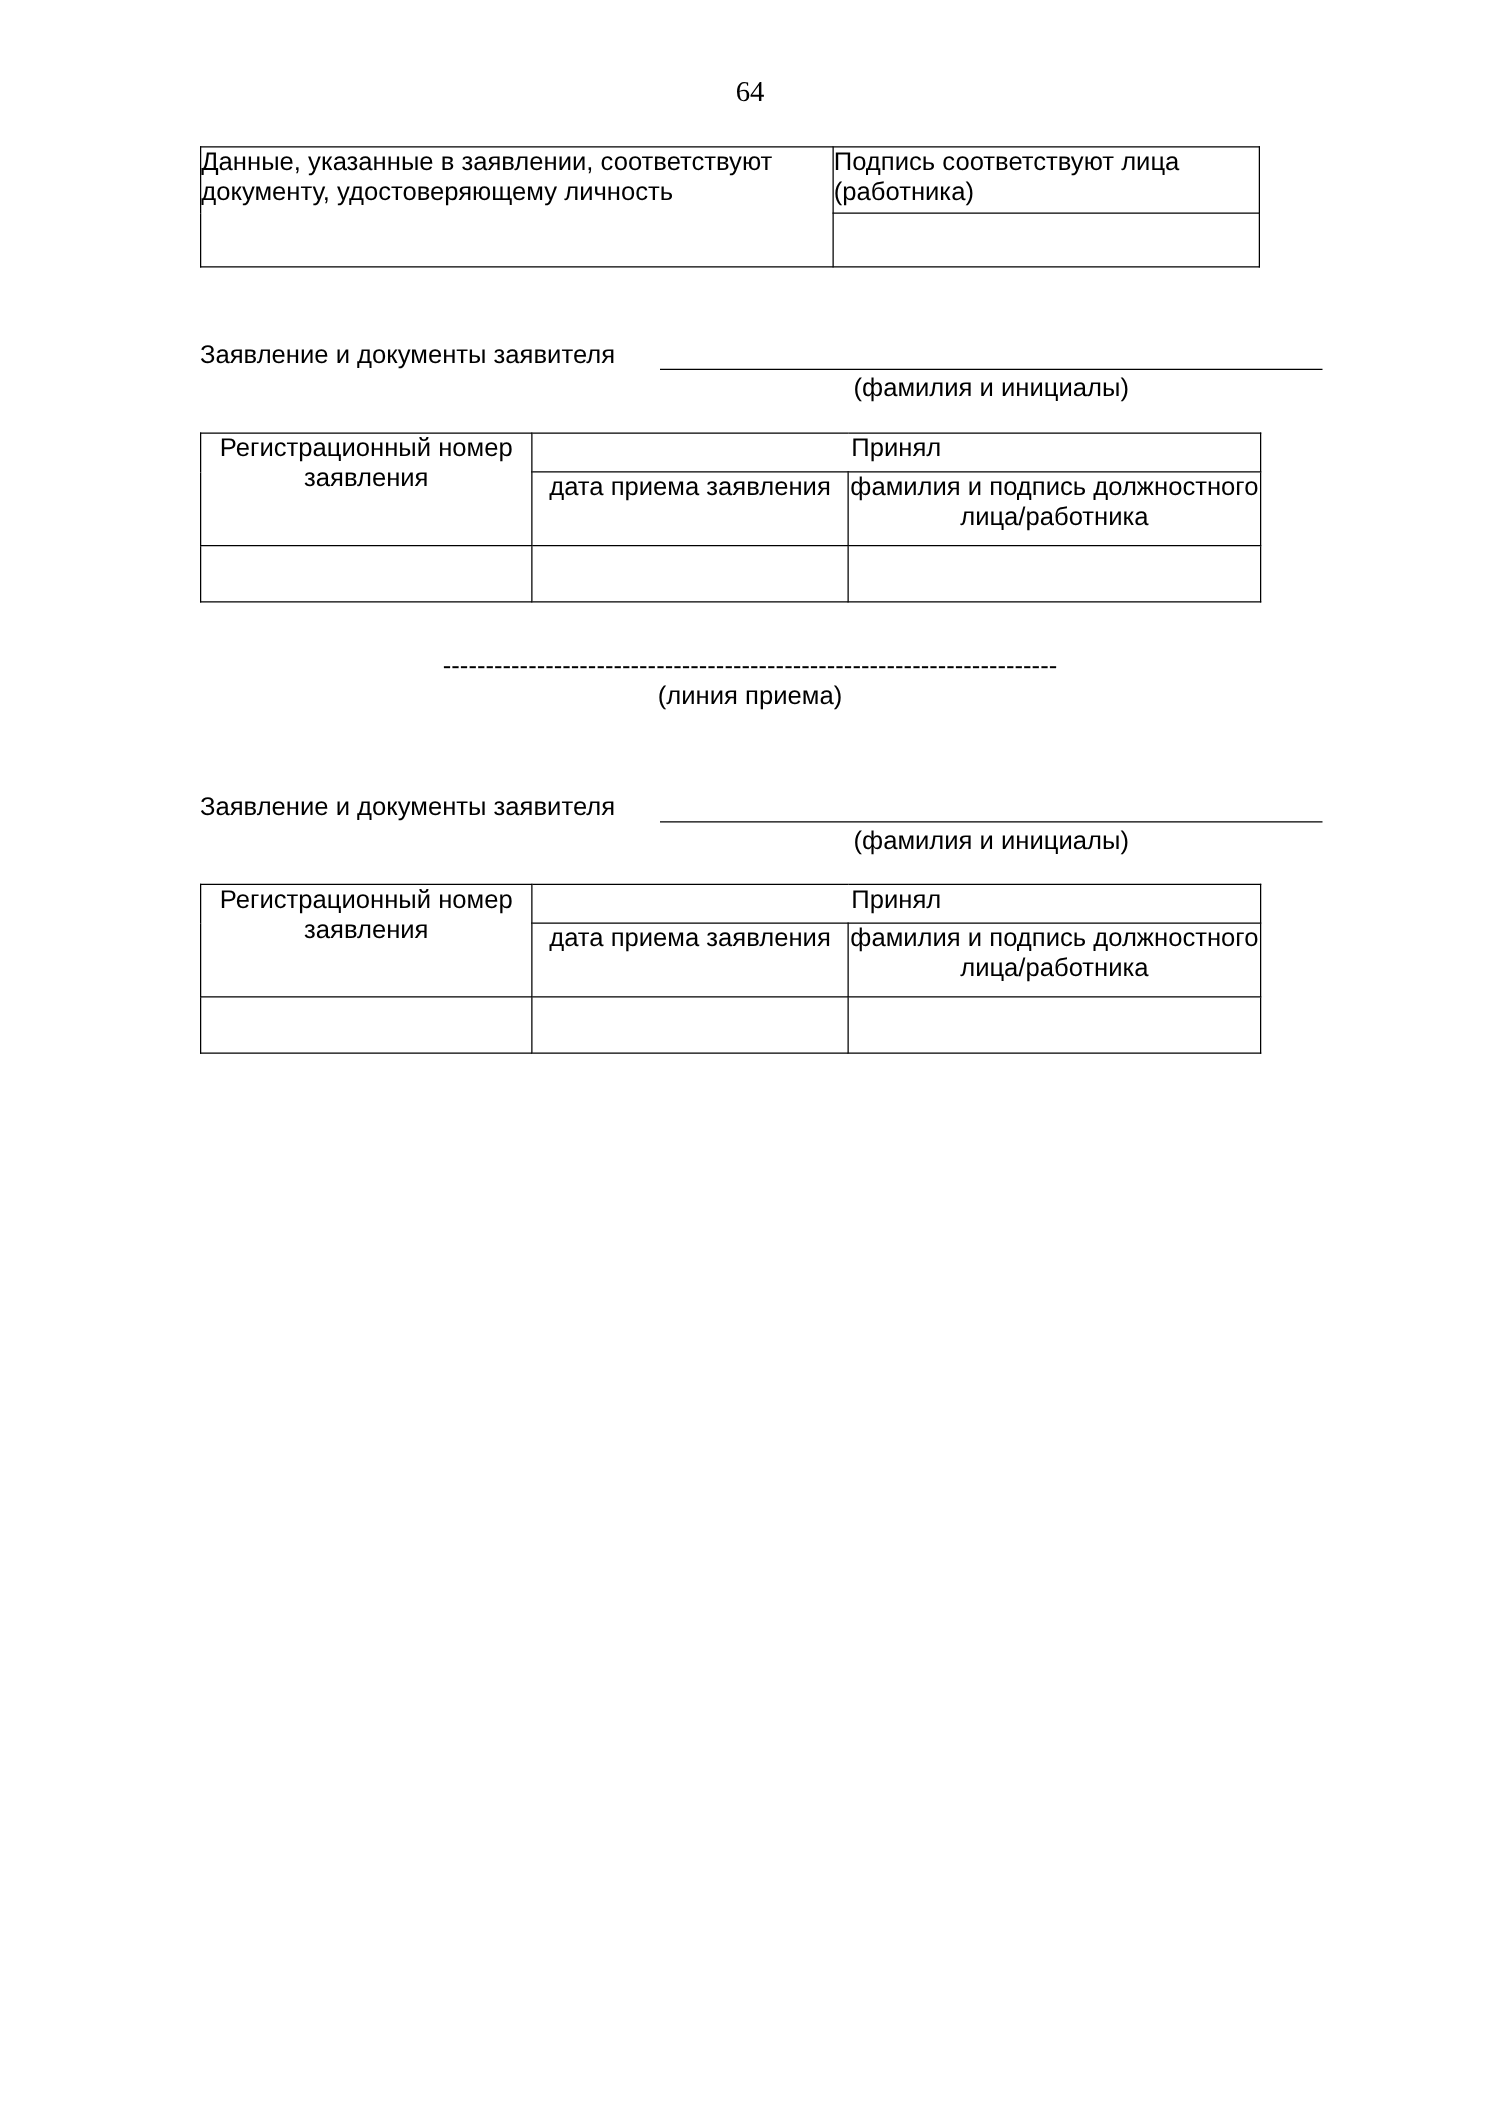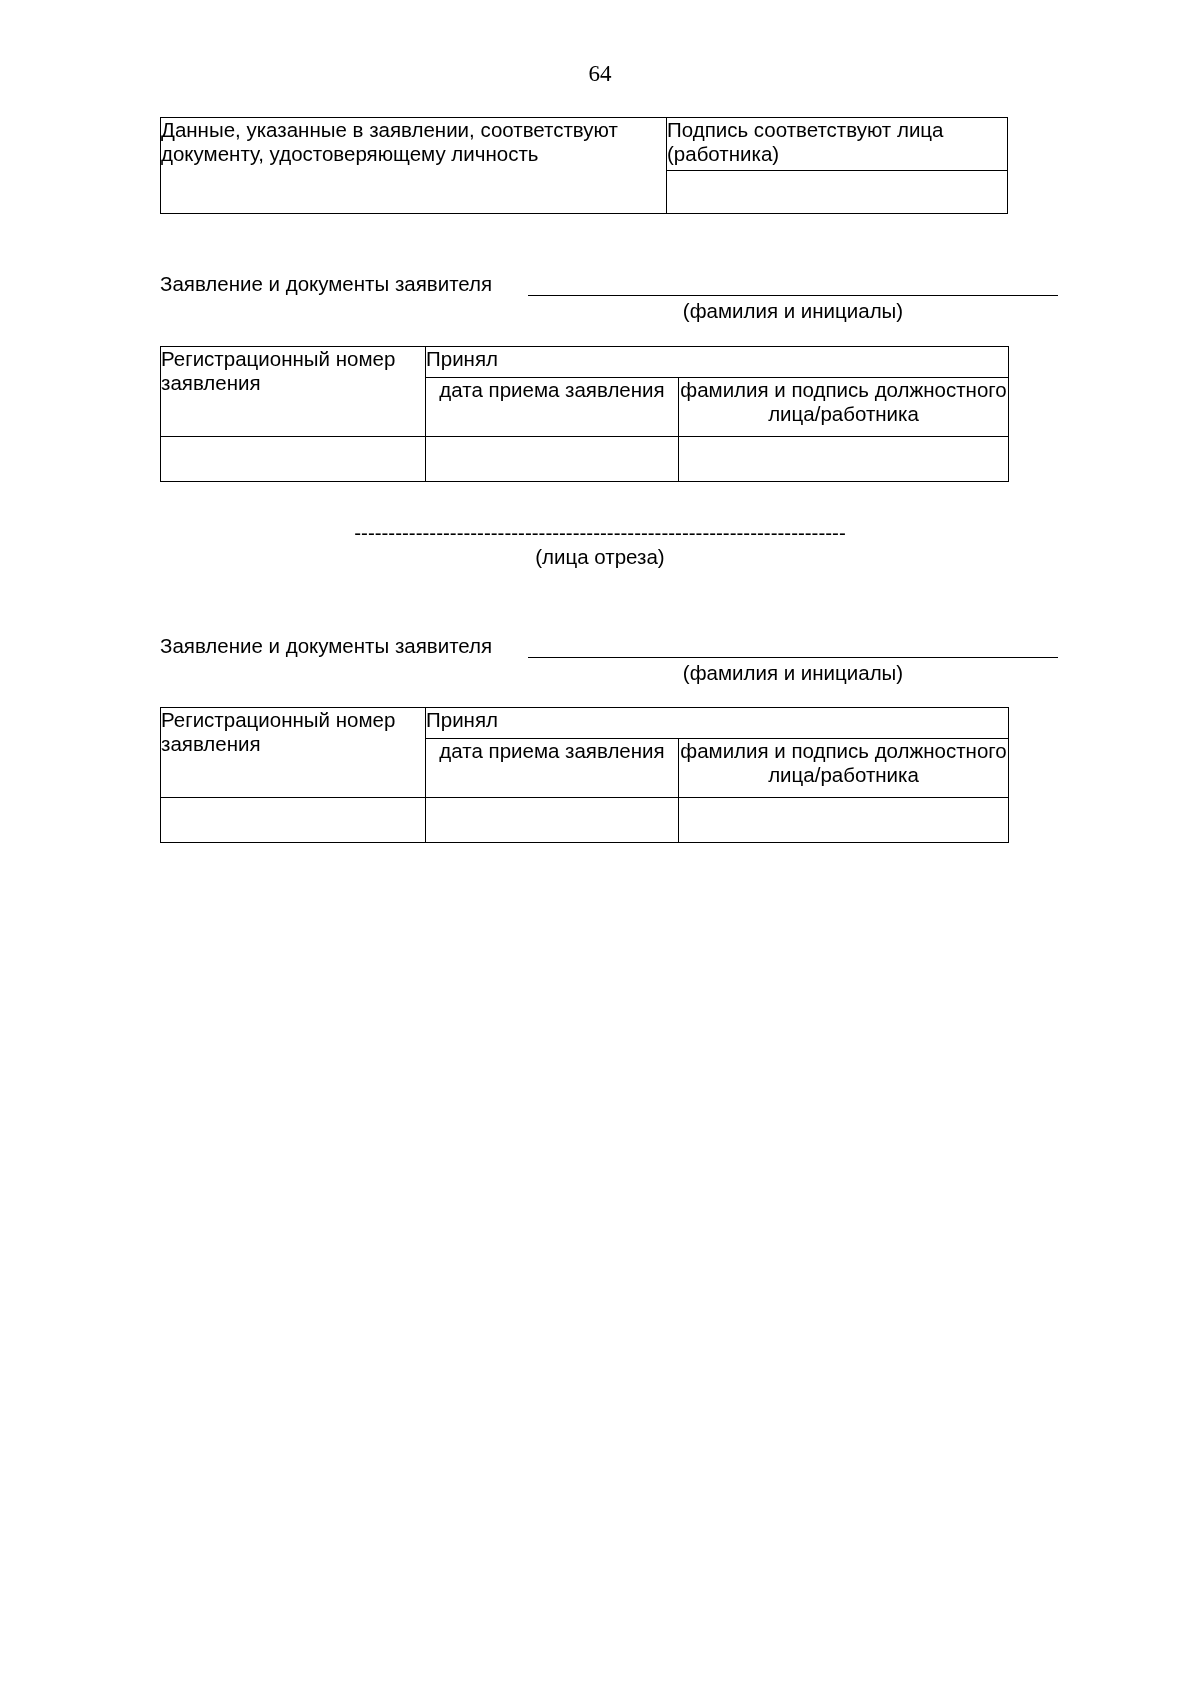--- a/index.html
+++ b/index.html
@@ -102,24 +102,25 @@
     width: 265px;
   }
   .rc-col-date {
     width: 253px;
   }
   .rc-col-name {
     width: 330px;
   }
   .cell-reg {
     padding: 22px 6px 10px 6px;
-    text-align: left;
+    text-align: center;
   }
   .cell-accepted {
     padding: 13px 6px 12px 6px;
+    text-align: center;
     height: 30px;
   }
   .cell-sub-head {
     padding: 12px 6px 12px 6px;
     text-align: center;
     height: 58px;
   }
   .cell-empty-row td {
     height: 44px;
   }
@@ -187,21 +188,21 @@
       </tr>
       <tr class="cell-empty-row">
         <td></td>
         <td></td>
         <td></td>
       </tr>
     </tbody>
   </table>
 
   <div class="cut-line" style="top:523px;">------------------------------------------------------------------------</div>
-  <div class="centered-line" style="top:545px;">(лица отреза)</div>
+  <div class="centered-line" style="top:545px;">(линия приема)</div>
 
 
   <div class="text-line lbl-statement" style="top:634px;">Заявление и документы заявителя</div>
   <div class="fill-rule" style="left:528px; top:657px; width:530px;"></div>
   <div class="sub-label" style="left:528px; top:661px; width:530px;">(фамилия и инициалы)</div>
 
   <table class="doc-table table-receipt" style="top:707px;">
     <colgroup>
       <col class="rc-col-reg">
       <col class="rc-col-date">

